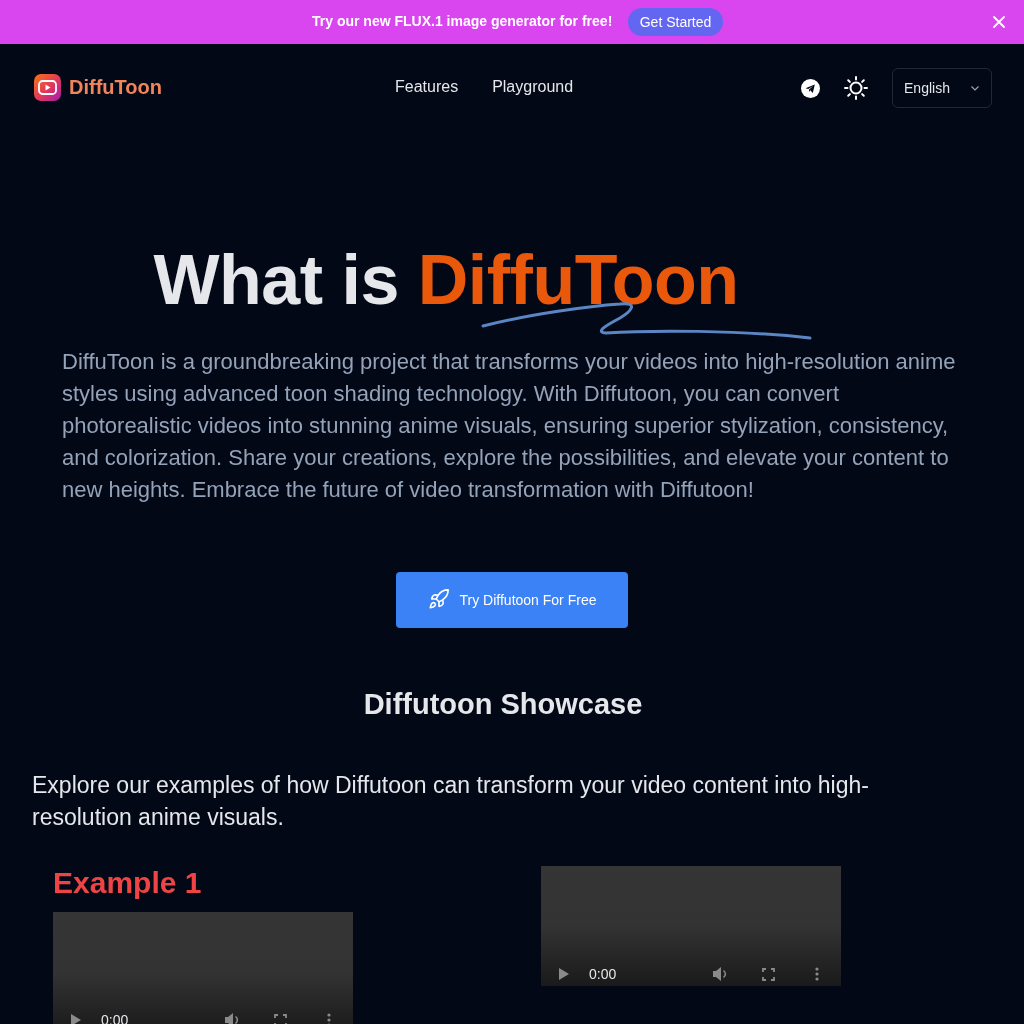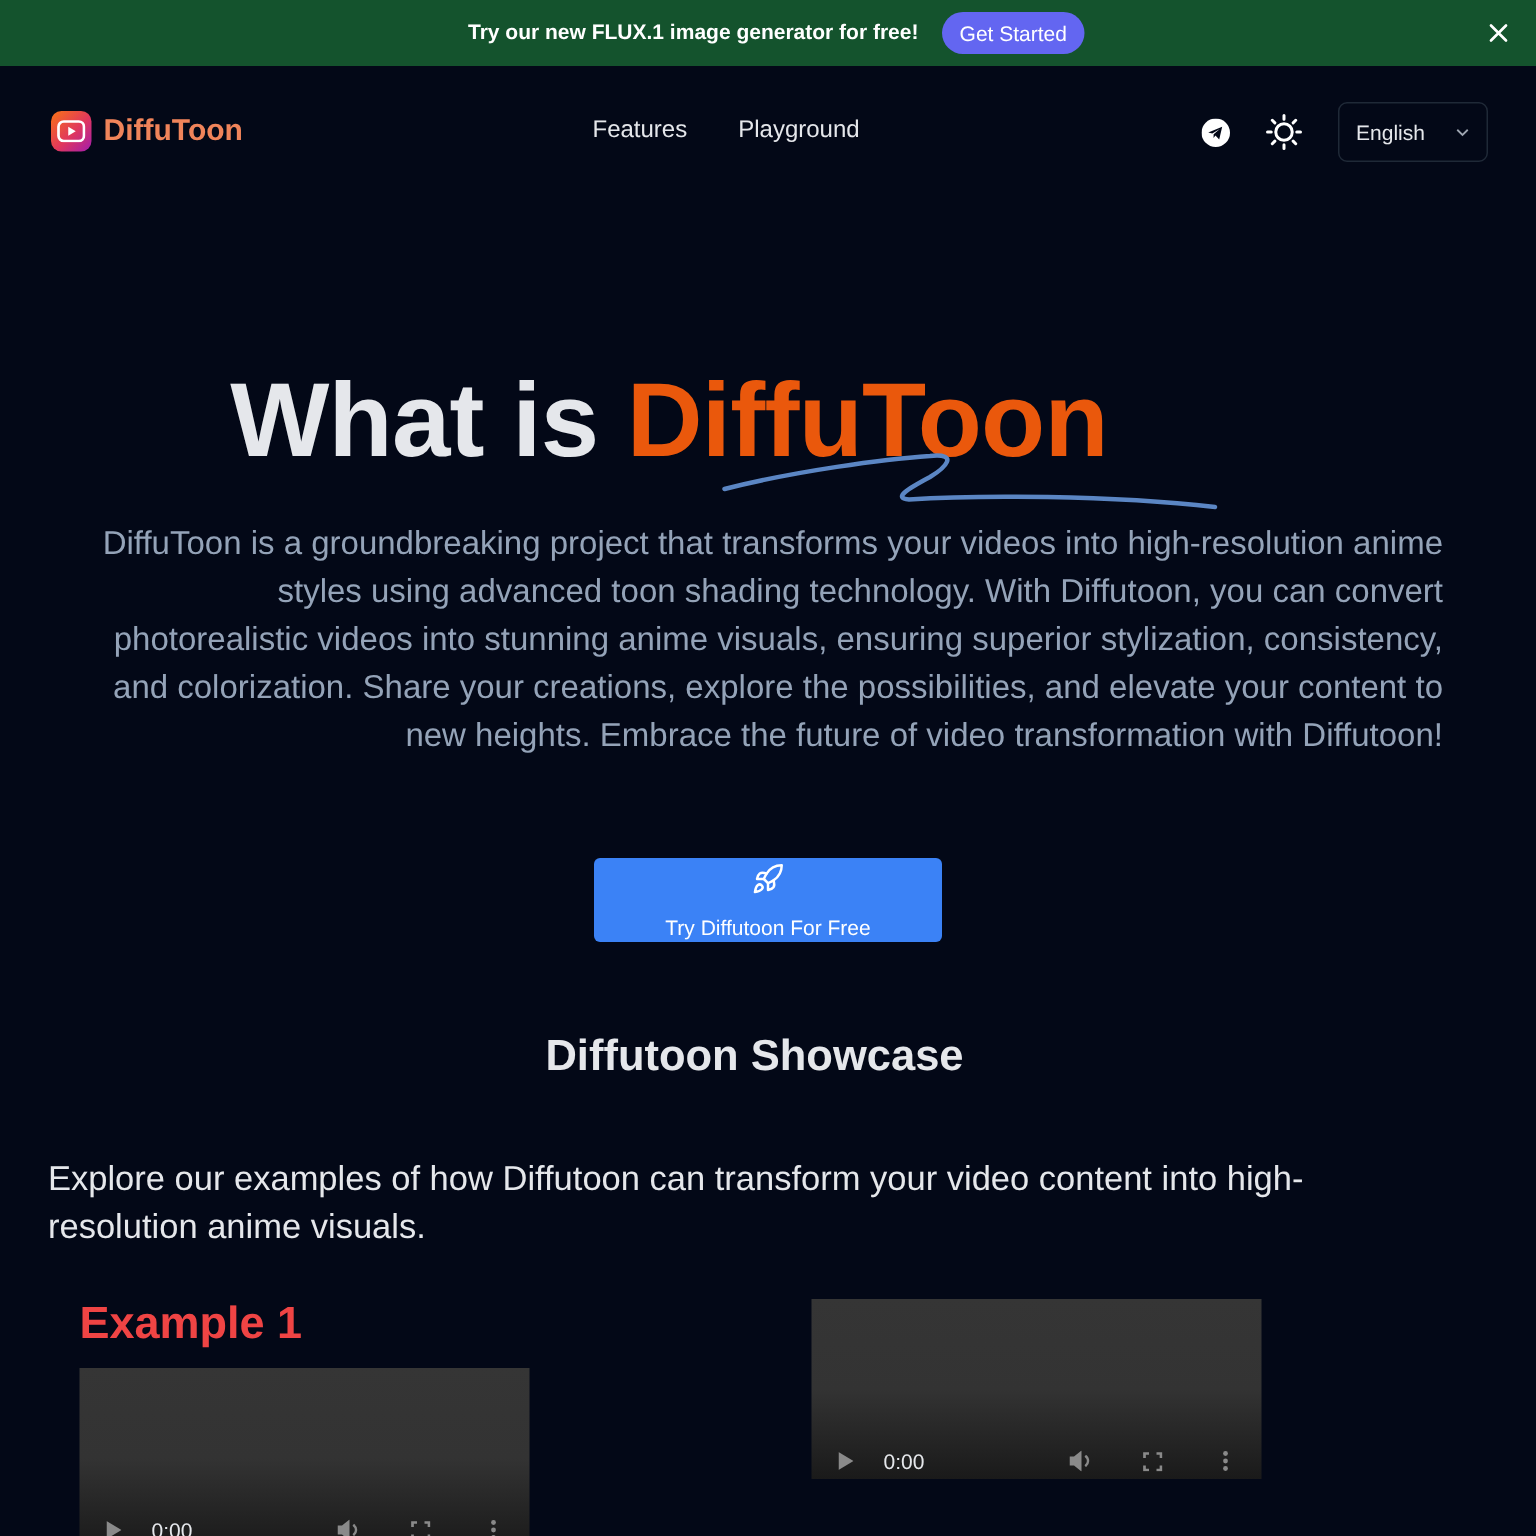--- a/index.html
+++ b/index.html
@@ -6,21 +6,21 @@
   html, body { width: 1024px; height: 1024px; overflow: hidden; }
   body {
     background: #030817;
     font-family: "Liberation Sans", sans-serif;
     color: #e5e7eb;
     position: relative;
   }
   
   .banner {
     position: absolute; left: 0; top: 0; width: 1024px; height: 44px;
-    background: #14532d;
+    background: #d946ef;
     display: flex; align-items: center; justify-content: center;
   }
   .banner-text {
     color: #ffffff; font-weight: bold; font-size: 14px;
     position: absolute; left: 312px; top: 13px;
   }
   .banner-btn {
     position: absolute; left: 628px; top: 8px; width: 95px; height: 28px;
     background: #6366f1; color: #fff; border: none; border-radius: 14px;
     font-size: 14px; font-family: "Liberation Sans", sans-serif;
@@ -53,28 +53,28 @@
     color: #e5e7eb; font-size: 14px;
   }
   
   .hero-title {
     position: absolute; left: 0; top: 240px; width: 892px; text-align: center;
     font-size: 70px; font-weight: bold; color: #e5e7eb; letter-spacing: -0.5px;
   }
   .hero-title .accent { color: #ea580c; position: relative; }
   .squiggle { position: absolute; left: 480px; top: 296px; width: 335px; height: 48px; }
   .hero-desc {
-    position: absolute; left: 62px; top: 346px; width: 900px; text-align: right;
+    position: absolute; left: 62px; top: 346px; width: 900px; text-align: left;
     font-size: 22px; line-height: 32px; color: #94a3b8;
   }
   .cta {
     position: absolute; left: 396px; top: 572px; width: 232px; height: 56px;
     background: #3b82f6; border-radius: 4px; border: none;
     display: flex; align-items: center; justify-content: center; gap: 10px;
-    color: #fff; font-size: 14px; font-family: "Liberation Sans", sans-serif; flex-direction: column;
+    color: #fff; font-size: 14px; font-family: "Liberation Sans", sans-serif;
   }
   .showcase-title {
     position: absolute; left: 0; top: 688px; width: 1006px; text-align: center;
     font-size: 29px; font-weight: bold; color: #e5e7eb;
   }
   .showcase-desc {
     position: absolute; left: 32px; top: 769px; width: 900px;
     font-size: 23px; line-height: 32px; color: #e5e7eb;
   }
   .example { position: absolute; top: 866px; width: 300px; }

